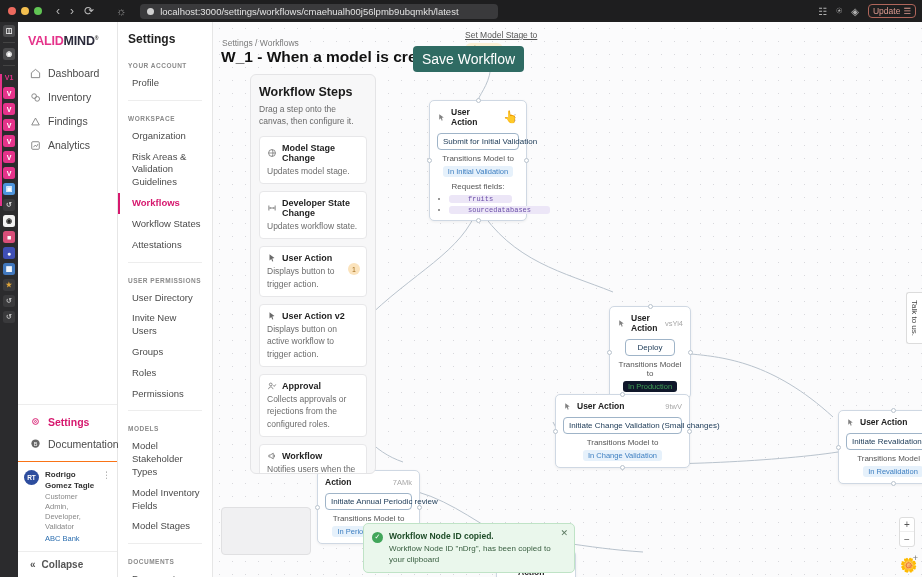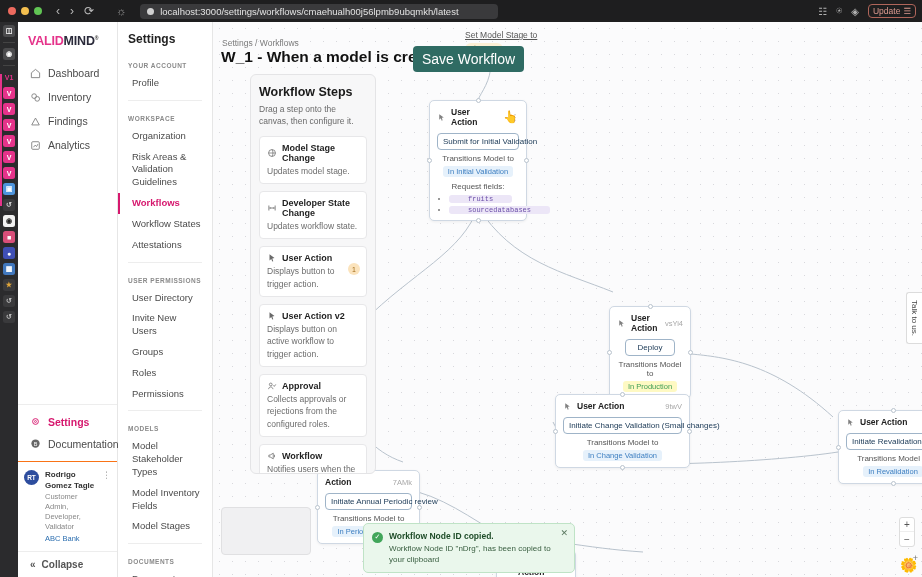--- a/index.html
+++ b/index.html
@@ -146,21 +146,21 @@
   .node-btn {
     display: block; width: 100%; margin: 6px 0 4px 0; text-align: center;
     border: 1px solid #9fb4c8; border-radius: 4px; background: #fff;
     font-size: 8px; padding: 3px 5px; color: #23405c; white-space: nowrap; cursor: pointer;
     font-family: "Liberation Sans", sans-serif;
   }
   .node-trans { text-align: center; font-size: 8px; color: #555; margin-top: 2px; }
   .node-state { text-align: center; font-size: 7.5px; margin-top: 3px; }
   .chip { padding: 1px 5px; border-radius: 3px; display: inline-block; }
   .chip.blue { background: #e6f1fb; color: #3d7fc1; }
-  .chip.green { background: #fef9c3; color: #3f9e55; }
+  .chip.green { background: #0f172a; color: #3f9e55; }
   .rf-label { font-size: 8px; color: #555; text-align: center; margin-top: 5px; }
   .rf-list { margin: 3px 0 0 12px; }
   .rf-list li { font-size: 7.5px; margin-top: 2px; list-style: disc; color: #777; }
   .rf-list li code {
     background: #ece6f7; color: #6b4ea8; border-radius: 3px; padding: 0 19px;
     font-family: "Liberation Mono", monospace; font-size: 7px;
   }
   .port {
     position: absolute; width: 5px; height: 5px; border-radius: 50%;
     background: #fff; border: 1px solid #b9c3cd;

